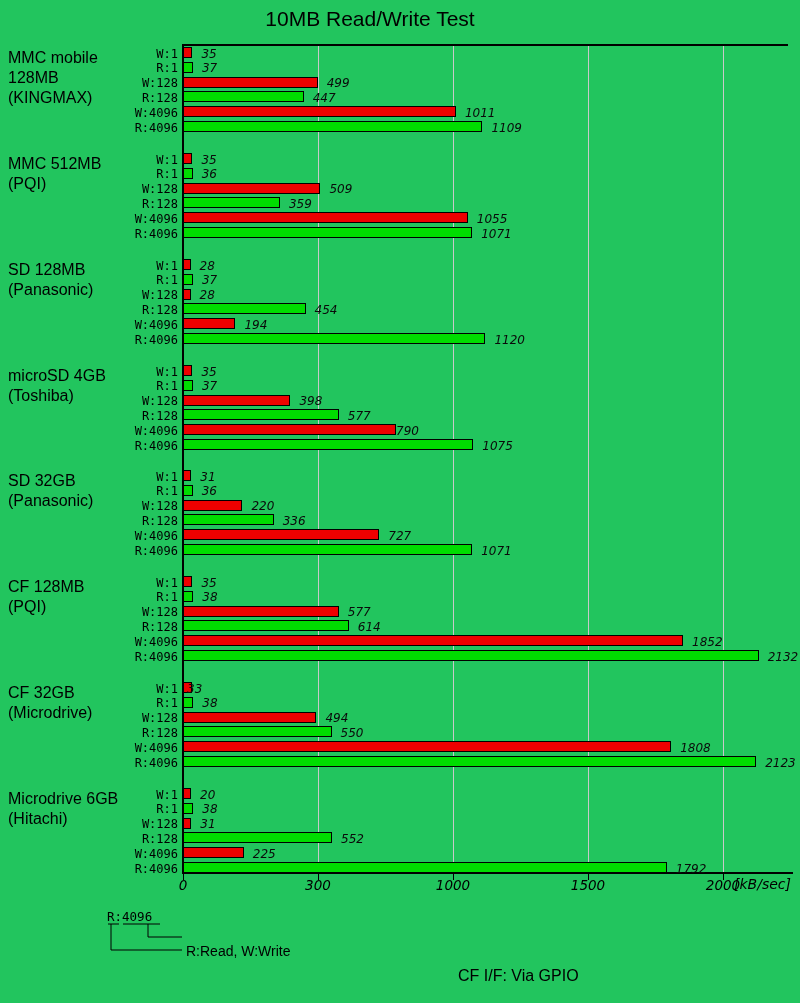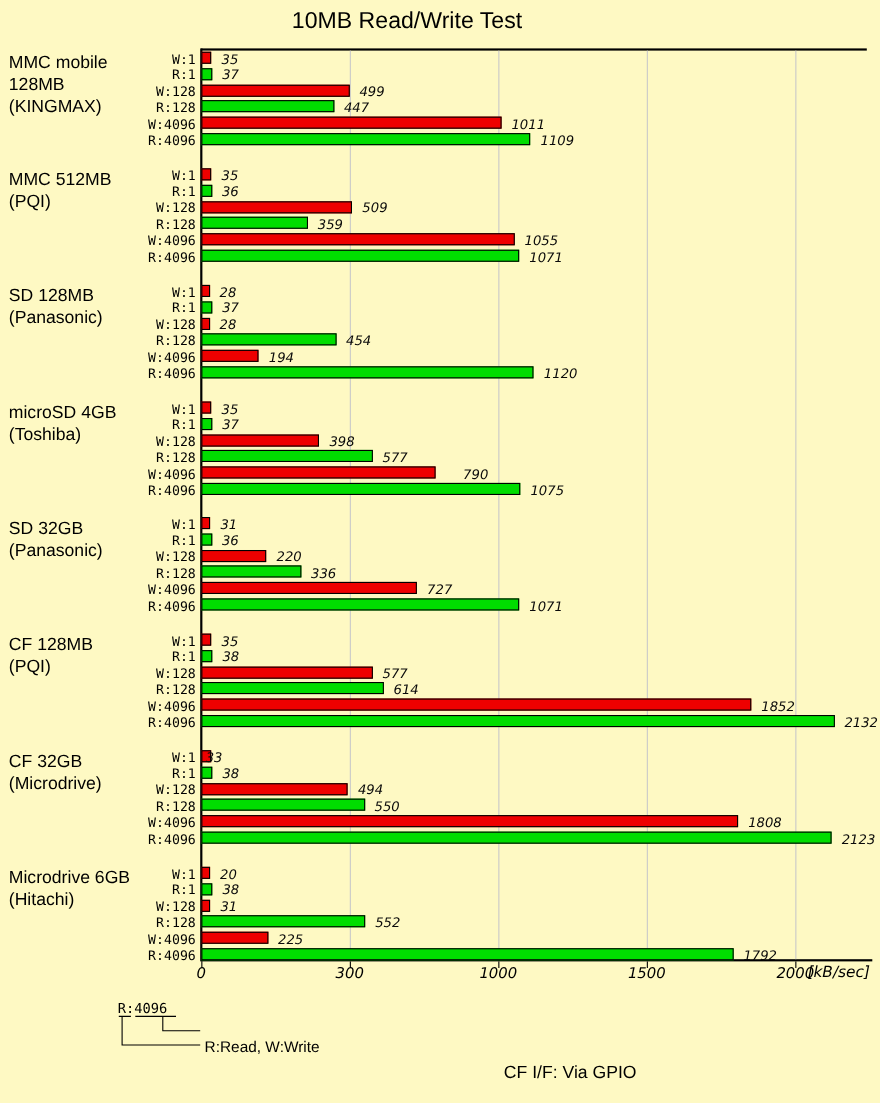--- a/index.html
+++ b/index.html
@@ -1,16 +1,16 @@
 <!DOCTYPE html>
 <html><head>
 <meta charset="utf-8">
 <style>
   html,body{margin:0;padding:0;background:#fff;}
-  #page{position:relative;width:800px;height:1003px;background:#fef9c3;overflow:hidden;
+  #page{position:relative;width:800px;height:1003px;background:#22c55e;overflow:hidden;
         font-family:"Liberation Sans",sans-serif;color:#000;}
   #chart-title{position:absolute;left:0;top:7px;width:740px;text-align:center;
         font-size:21px;font-family:"Liberation Sans",sans-serif;color:#000;}
   .axis{position:absolute;background:#000;}
   #axis-top{left:183px;top:44px;width:605px;height:2px;}
   #axis-left{left:182px;top:44px;width:2px;height:830px;}
   #axis-bottom{left:183px;top:872px;width:610px;height:2px;}
   .gridline{position:absolute;width:1px;background:#c9c9c9;top:46px;height:826px;}
   .tick{position:absolute;width:1px;height:6px;top:874px;background:#000;}
   .tick-label{position:absolute;top:877px;transform:translateX(-50%);
@@ -140,21 +140,21 @@
       <div class="bar read" style="left: 183px; top: 379.8px; width: 9.99px;"></div>
       <div class="bar-value" style="left: 201.99px; top: 380.3px;">37</div>
       <div class="row-label" style="top: 395.1px;">W:128</div>
       <div class="bar write" style="left: 183px; top: 394.6px; width: 107.46px;"></div>
       <div class="bar-value" style="left: 299.46px; top: 395.1px;">398</div>
       <div class="row-label" style="top: 409.9px;">R:128</div>
       <div class="bar read" style="left: 183px; top: 409.4px; width: 155.79px;"></div>
       <div class="bar-value" style="left: 347.79px; top: 409.9px;">577</div>
       <div class="row-label" style="top: 424.7px;">W:4096</div>
       <div class="bar write" style="left: 183px; top: 424.2px; width: 213.3px;"></div>
-      <div class="bar-value" style="left: 421px; top: 424.7px; font-style: italic;">790</div>
+      <div class="bar-value" style="left: 396px; top: 424.7px; font-style: italic;">790</div>
       <div class="row-label" style="top: 439.5px;">R:4096</div>
       <div class="bar read" style="left: 183px; top: 439px; width: 290.25px;"></div>
       <div class="bar-value" style="left: 482.25px; top: 439.5px;">1075</div>
       <div class="device-label" style="top: 471px;">
         <div>SD 32GB</div>
         <div>(Panasonic)</div>
       </div>
       <div class="row-label" style="top: 470.5px;">W:1</div>
       <div class="bar write" style="left: 183px; top: 470px; width: 8.37px;"></div>
       <div class="bar-value" style="left: 200.37px; top: 470.5px;">31</div>

